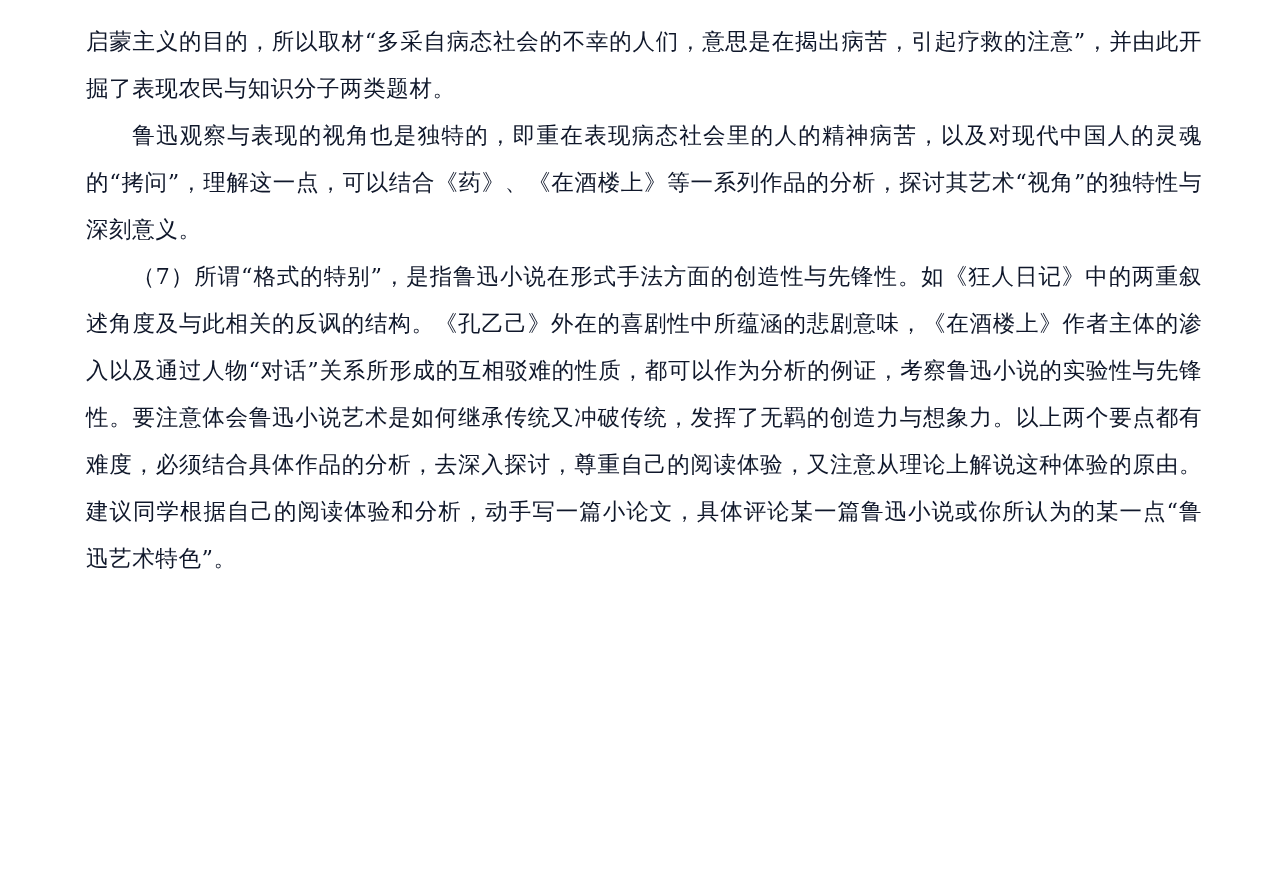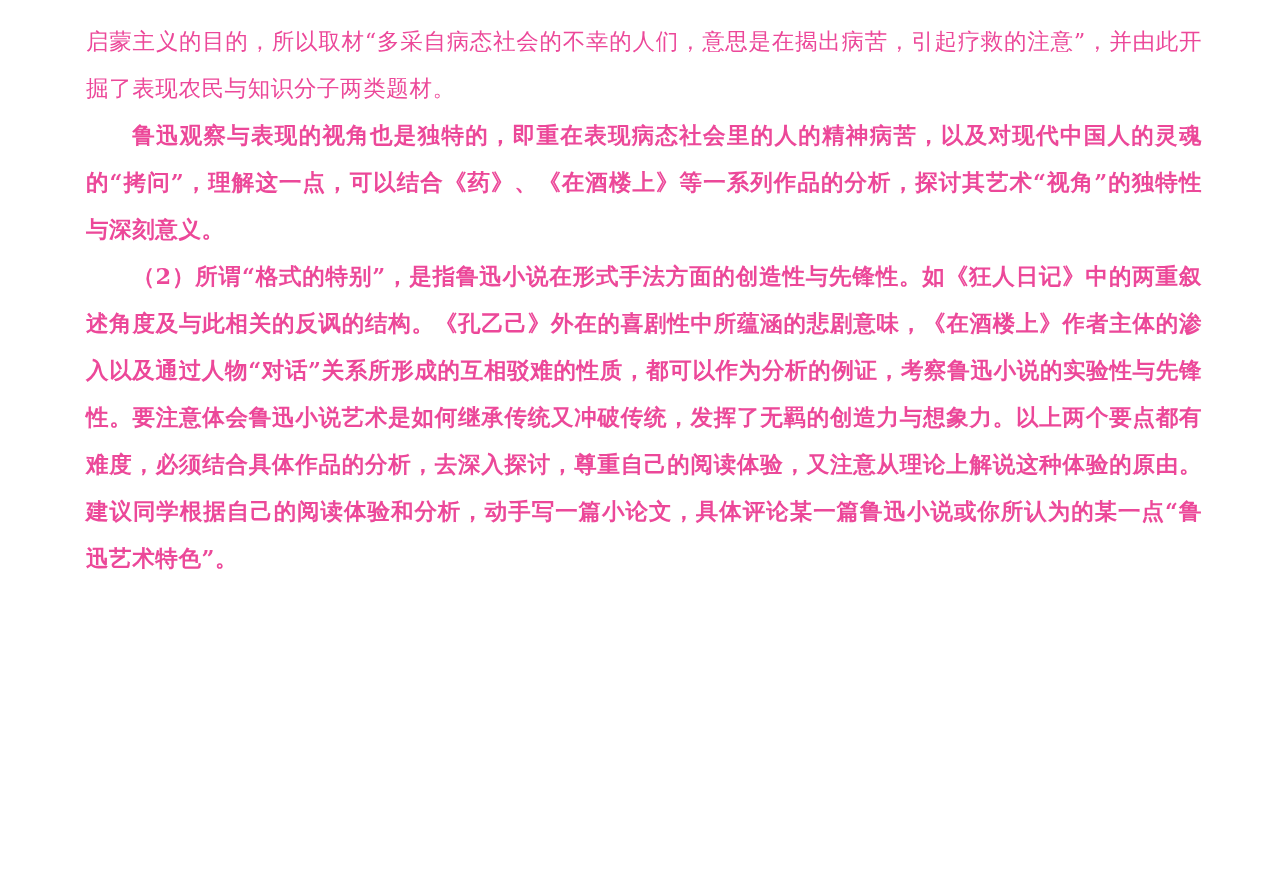--- a/index.html
+++ b/index.html
@@ -21,37 +21,36 @@
     background: #ffffff;
     box-sizing: border-box;
     padding: 18px 60px 0 86px;
   }
   .doc-body {
     font-size: 22.5px;
     line-height: 47px;
     text-align: justify;
     text-justify: inter-ideograph;
     letter-spacing: 0.6px;
-    color: #ec4899;
+    color: #0f172a;
   }
   .para {
     margin: 0;
     padding: 0;
     text-indent: 0;
   }
   .para-indent {
     text-indent: 2.05em;
   }
   .doc-body .para + .para {
     margin-top: 0;
-    font-weight: bold;
   }
 </style>
 </head>
 <body>
 
 <div class="page">
   <div class="doc-body">
     <p class="para">启蒙主义的目的，所以取材“多采自病态社会的不幸的人们，意思是在揭出病苦，引起疗救的注意”，并由此开掘了表现农民与知识分子两类题材。</p>
     <p class="para para-indent">鲁迅观察与表现的视角也是独特的，即重在表现病态社会里的人的精神病苦，以及对现代中国人的灵魂的“拷问”，理解这一点，可以结合《药》、《在酒楼上》等一系列作品的分析，探讨其艺术“视角”的独特性与深刻意义。</p>
-    <p class="para para-indent">（2）所谓“格式的特别”，是指鲁迅小说在形式手法方面的创造性与先锋性。如《狂人日记》中的两重叙述角度及与此相关的反讽的结构。《孔乙己》外在的喜剧性中所蕴涵的悲剧意味，《在酒楼上》作者主体的渗入以及通过人物“对话”关系所形成的互相驳难的性质，都可以作为分析的例证，考察鲁迅小说的实验性与先锋性。要注意体会鲁迅小说艺术是如何继承传统又冲破传统，发挥了无羁的创造力与想象力。以上两个要点都有难度，必须结合具体作品的分析，去深入探讨，尊重自己的阅读体验，又注意从理论上解说这种体验的原由。建议同学根据自己的阅读体验和分析，动手写一篇小论文，具体评论某一篇鲁迅小说或你所认为的某一点“鲁迅艺术特色”。</p>
+    <p class="para para-indent">（7）所谓“格式的特别”，是指鲁迅小说在形式手法方面的创造性与先锋性。如《狂人日记》中的两重叙述角度及与此相关的反讽的结构。《孔乙己》外在的喜剧性中所蕴涵的悲剧意味，《在酒楼上》作者主体的渗入以及通过人物“对话”关系所形成的互相驳难的性质，都可以作为分析的例证，考察鲁迅小说的实验性与先锋性。要注意体会鲁迅小说艺术是如何继承传统又冲破传统，发挥了无羁的创造力与想象力。以上两个要点都有难度，必须结合具体作品的分析，去深入探讨，尊重自己的阅读体验，又注意从理论上解说这种体验的原由。建议同学根据自己的阅读体验和分析，动手写一篇小论文，具体评论某一篇鲁迅小说或你所认为的某一点“鲁迅艺术特色”。</p>
   </div>
 </div>
 
 </body></html>

